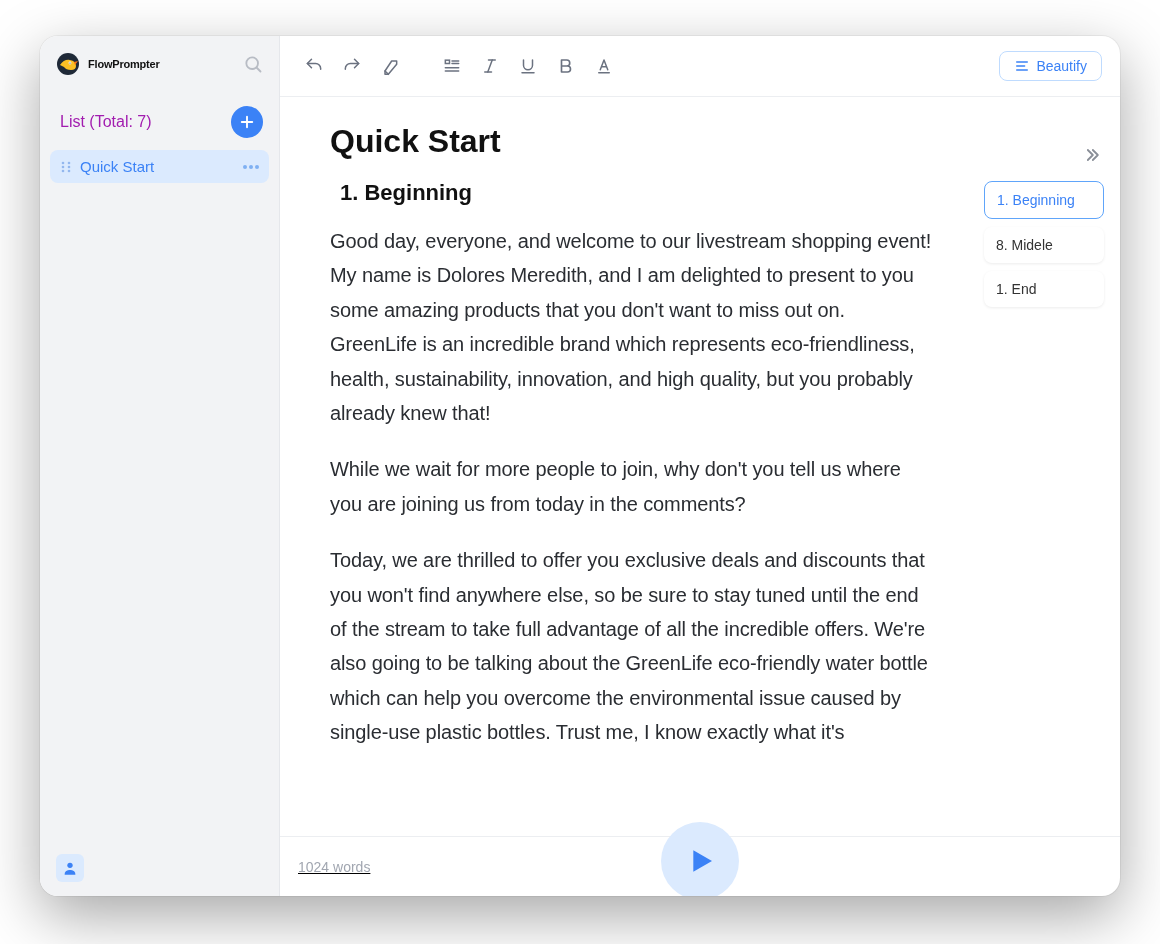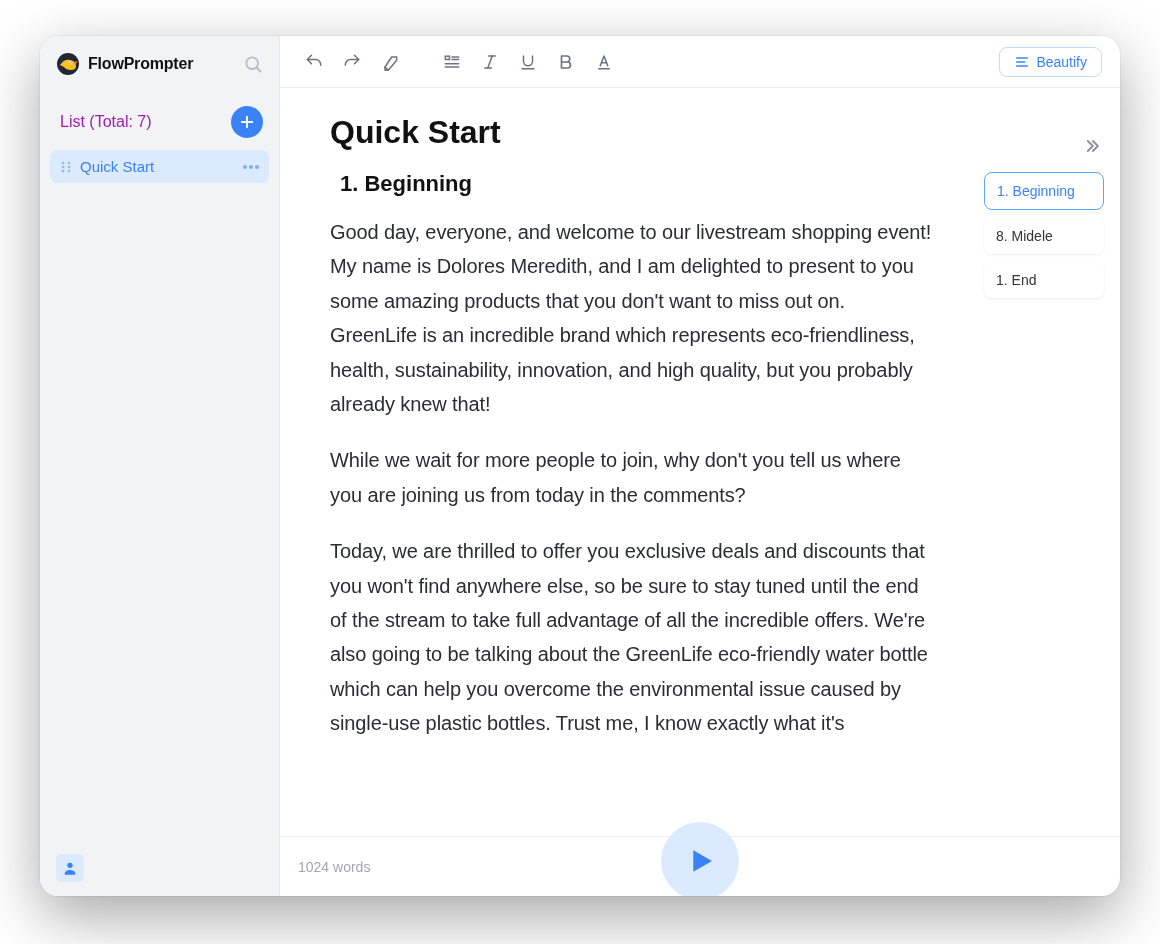--- a/index.html
+++ b/index.html
@@ -40,21 +40,21 @@
   .brand {
     display: flex;
     align-items: center;
     gap: 8px;
   }
   .brand-logo {
     width: 24px;
     height: 24px;
   }
   .brand-name {
-    font-size: 16px;
+    font-size: 11px;
     font-weight: 700;
     color: #111;
     letter-spacing: -0.2px;
   }
   .search-icon {
     color: #b8bcc4;
     cursor: pointer;
   }
   .list-header {
     display: flex;
@@ -129,21 +129,21 @@
   }
   
   .main {
     flex: 1;
     display: flex;
     flex-direction: column;
     position: relative;
     min-width: 0;
   }
   .toolbar {
-    height: 52px;
+    height: 61px;
     border-bottom: 1px solid #eceef1;
     display: flex;
     align-items: center;
     padding: 0 18px;
     gap: 6px;
   }
   .tool-btn {
     width: 32px;
     height: 32px;
     display: flex;
@@ -233,20 +233,21 @@
     color: #3b82f6;
     box-shadow: none;
   }
   .footer-bar {
     height: 60px;
     border-top: 1px solid #eceef1;
     display: flex;
     align-items: center;
     padding: 0 18px;
     position: relative;
+    text-decoration: underline;
   }
   .word-count {
     font-size: 14px;
     color: #a1a6b0;
   }
   .play-btn {
     position: absolute;
     left: 50%;
     top: 50%;
     transform: translate(-50%, -50%);

